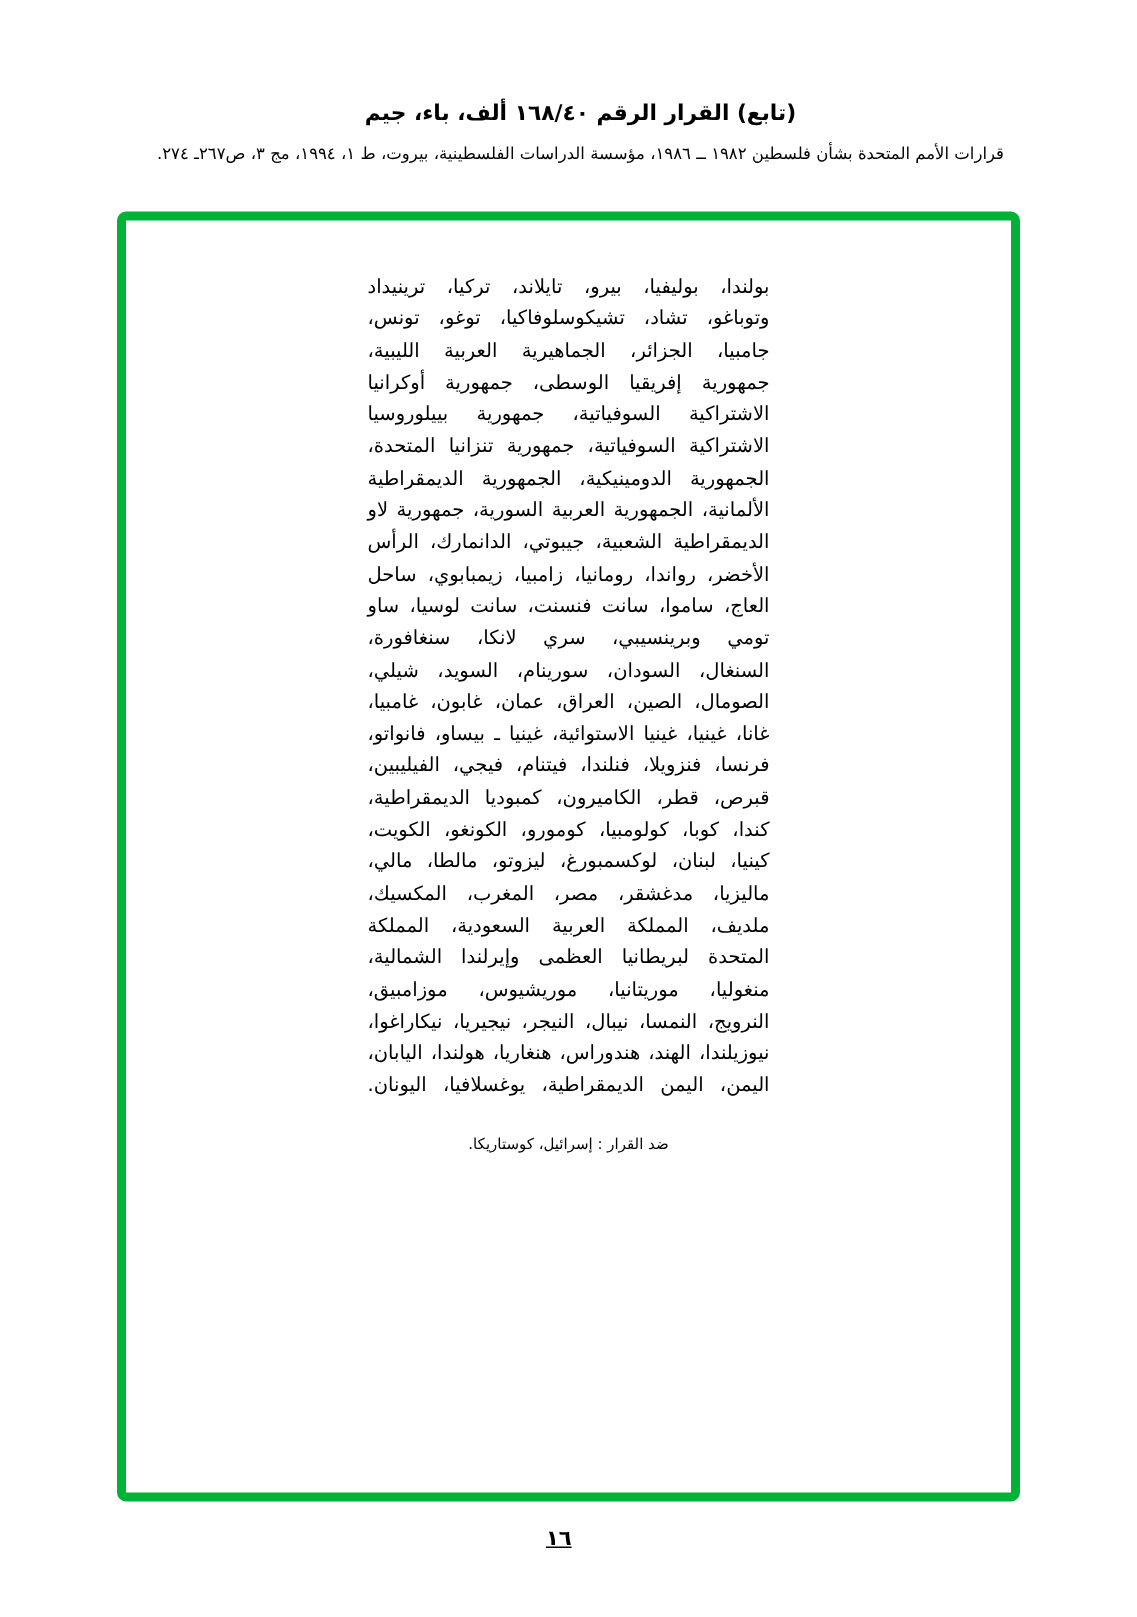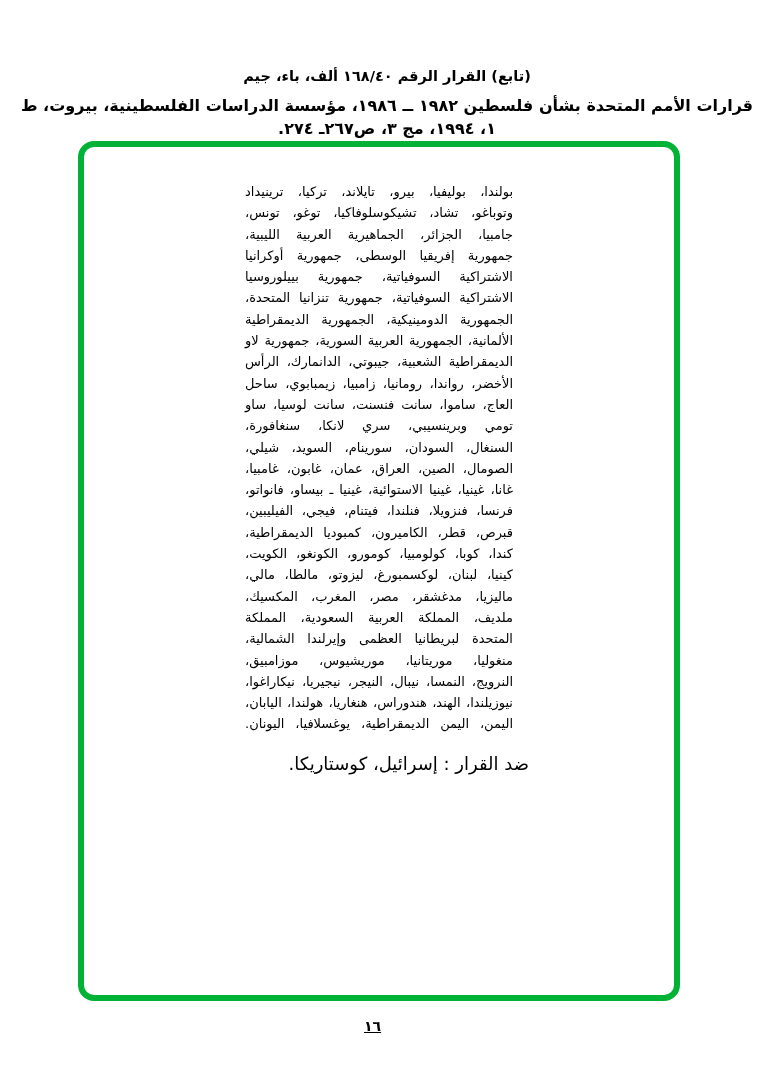--- a/index.html
+++ b/index.html
@@ -27,34 +27,34 @@
     padding-left: 16px;
   }
   .doc-title {
     font-size: 14.5px;
     font-weight: bold;
     letter-spacing: 0px;
     direction: rtl;
     line-height: 1.4;
   }
   .doc-subtitle {
-    font-size: 16px;
-    font-weight: bold;
+    font-size: 11px;
+    font-weight: normal;
     direction: rtl;
     margin-top: 9px;
     line-height: 1.4;
   }
   .green-frame {
     position: absolute;
     top: 141px;
     right: 78px;
     left: 78px;
     height: 860px;
     border: 6px solid #00b336;
-    border-radius: 16px;
+    border-radius: 6px;
     box-sizing: border-box;
     background: #ffffff;
   }
   .frame-inner {
     position: absolute;
     top: 34px;
     right: 0;
     left: 0;
     bottom: 0;
     padding: 0 18px;
@@ -66,21 +66,22 @@
     text-align: justify;
     text-align-last: justify;
     font-size: 13px;
     line-height: 21.3px;
     word-spacing: 1px;
   }
   .against-line {
     width: 300px;
     margin: 18px auto 0 auto;
     direction: rtl;
-    font-size: 18px;
+    text-align: center;
+    font-size: 10px;
     line-height: 21.3px;
   }
   .page-number {
     position: absolute;
     top: 1018px;
     left: 0;
     right: 13px;
     text-align: center;
     font-size: 14px;
     font-weight: bold;

